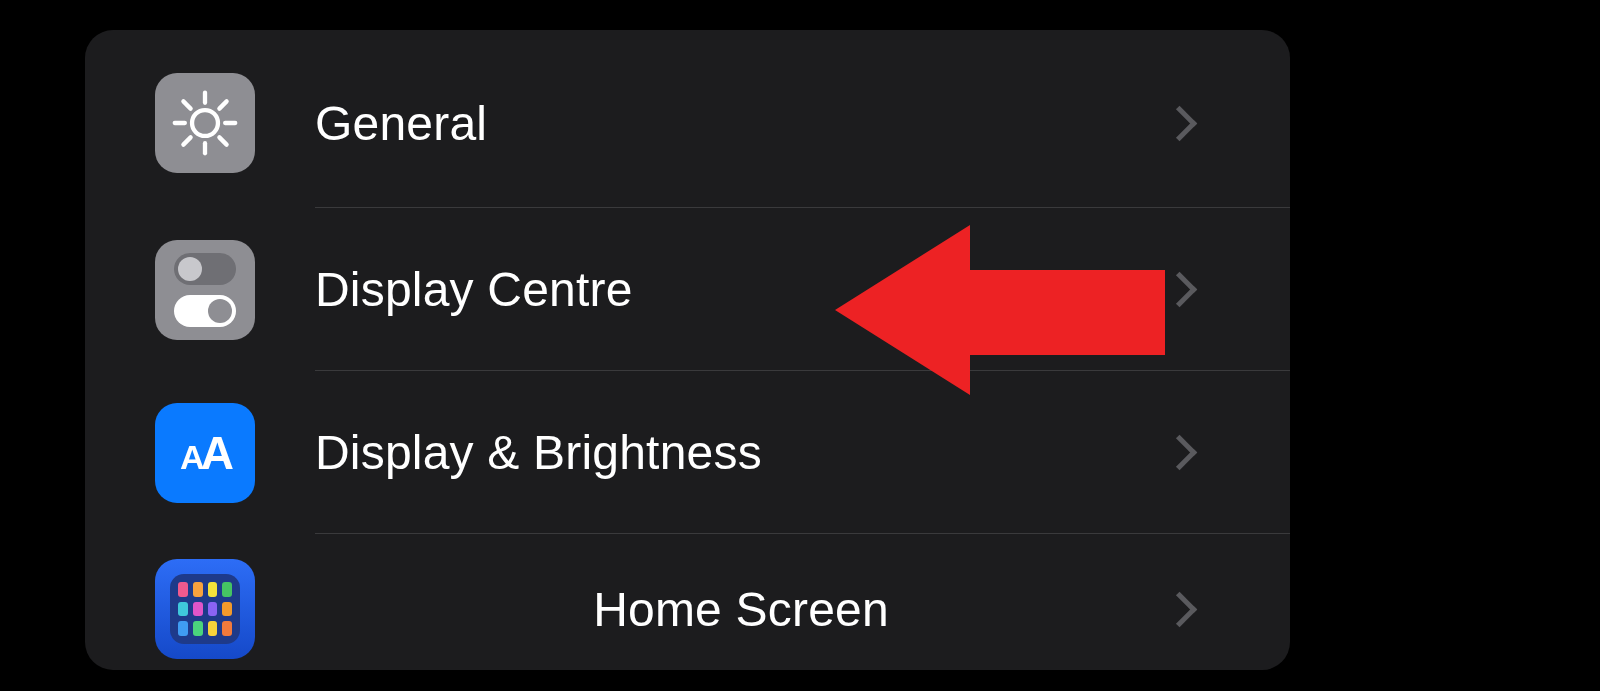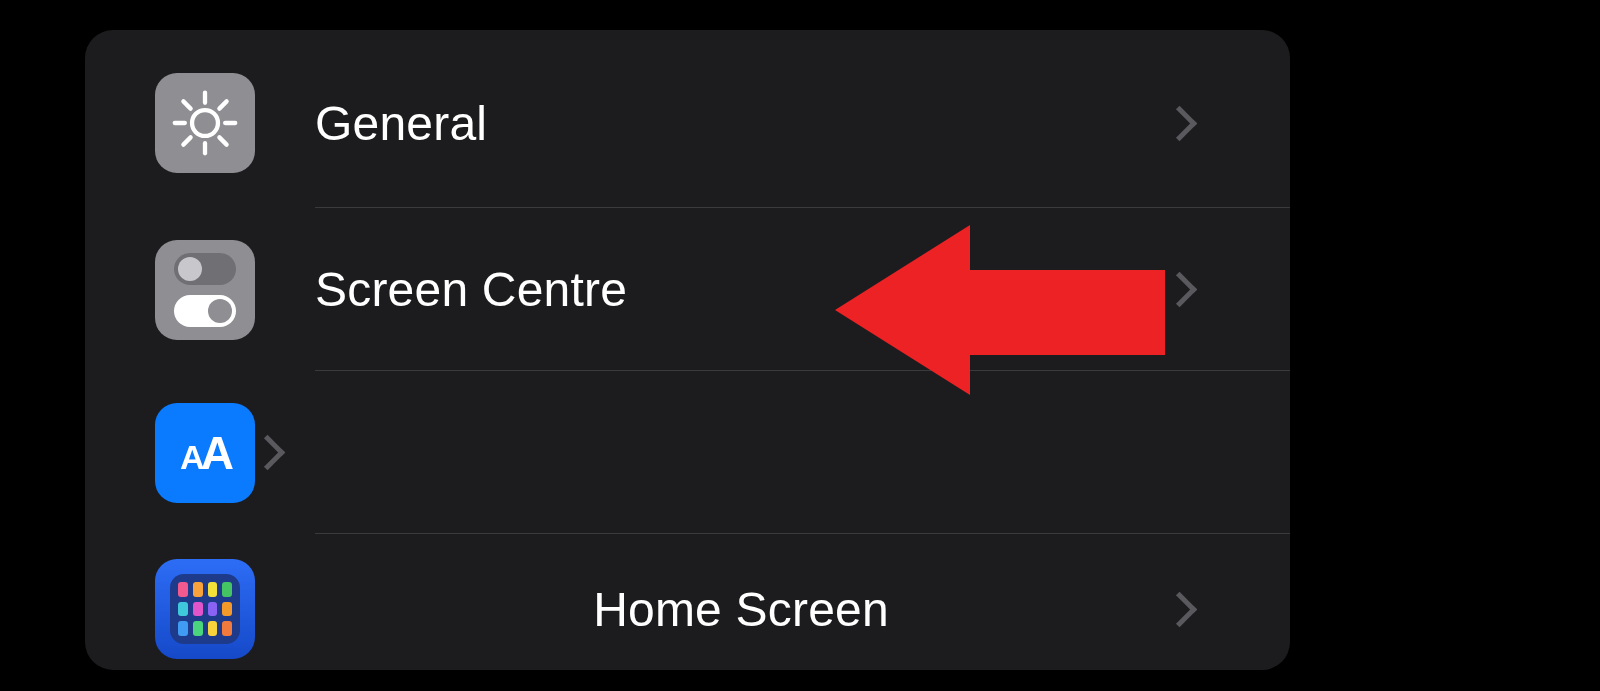--- a/index.html
+++ b/index.html
@@ -139,32 +139,33 @@
     <div class="icon-box bg-grey">
       <div class="cc">
         <div class="tg off">
             <div class="knob"></div>
           </div>
         <div class="tg on">
             <div class="knob"></div>
           </div>
       </div>
     </div>
-    <div class="label">Screen Centre</div>
+    <div class="label">Display Centre</div>
     <div class="chev"></div>
     <div class="sep"></div>
   </div>
 
   <div class="row">
     <div class="icon-box bg-blue">
       <div class="aa">
           <span class="s">A</span>
           <span>A</span>
         </div>
     </div>
+    <div class="label">Display &amp; Brightness</div>
     <div class="chev"></div>
     <div class="sep"></div>
   </div>
 
   <div class="row" style="height:150px;text-align:center;">
     <div class="icon-box bg-blue2">
       <div class="grid" id="hgrid">
           <span style="background: rgb(240, 90, 142);"></span>
           <span style="background: rgb(248, 162, 61);"></span>
           <span style="background: rgb(243, 225, 58);"></span>

